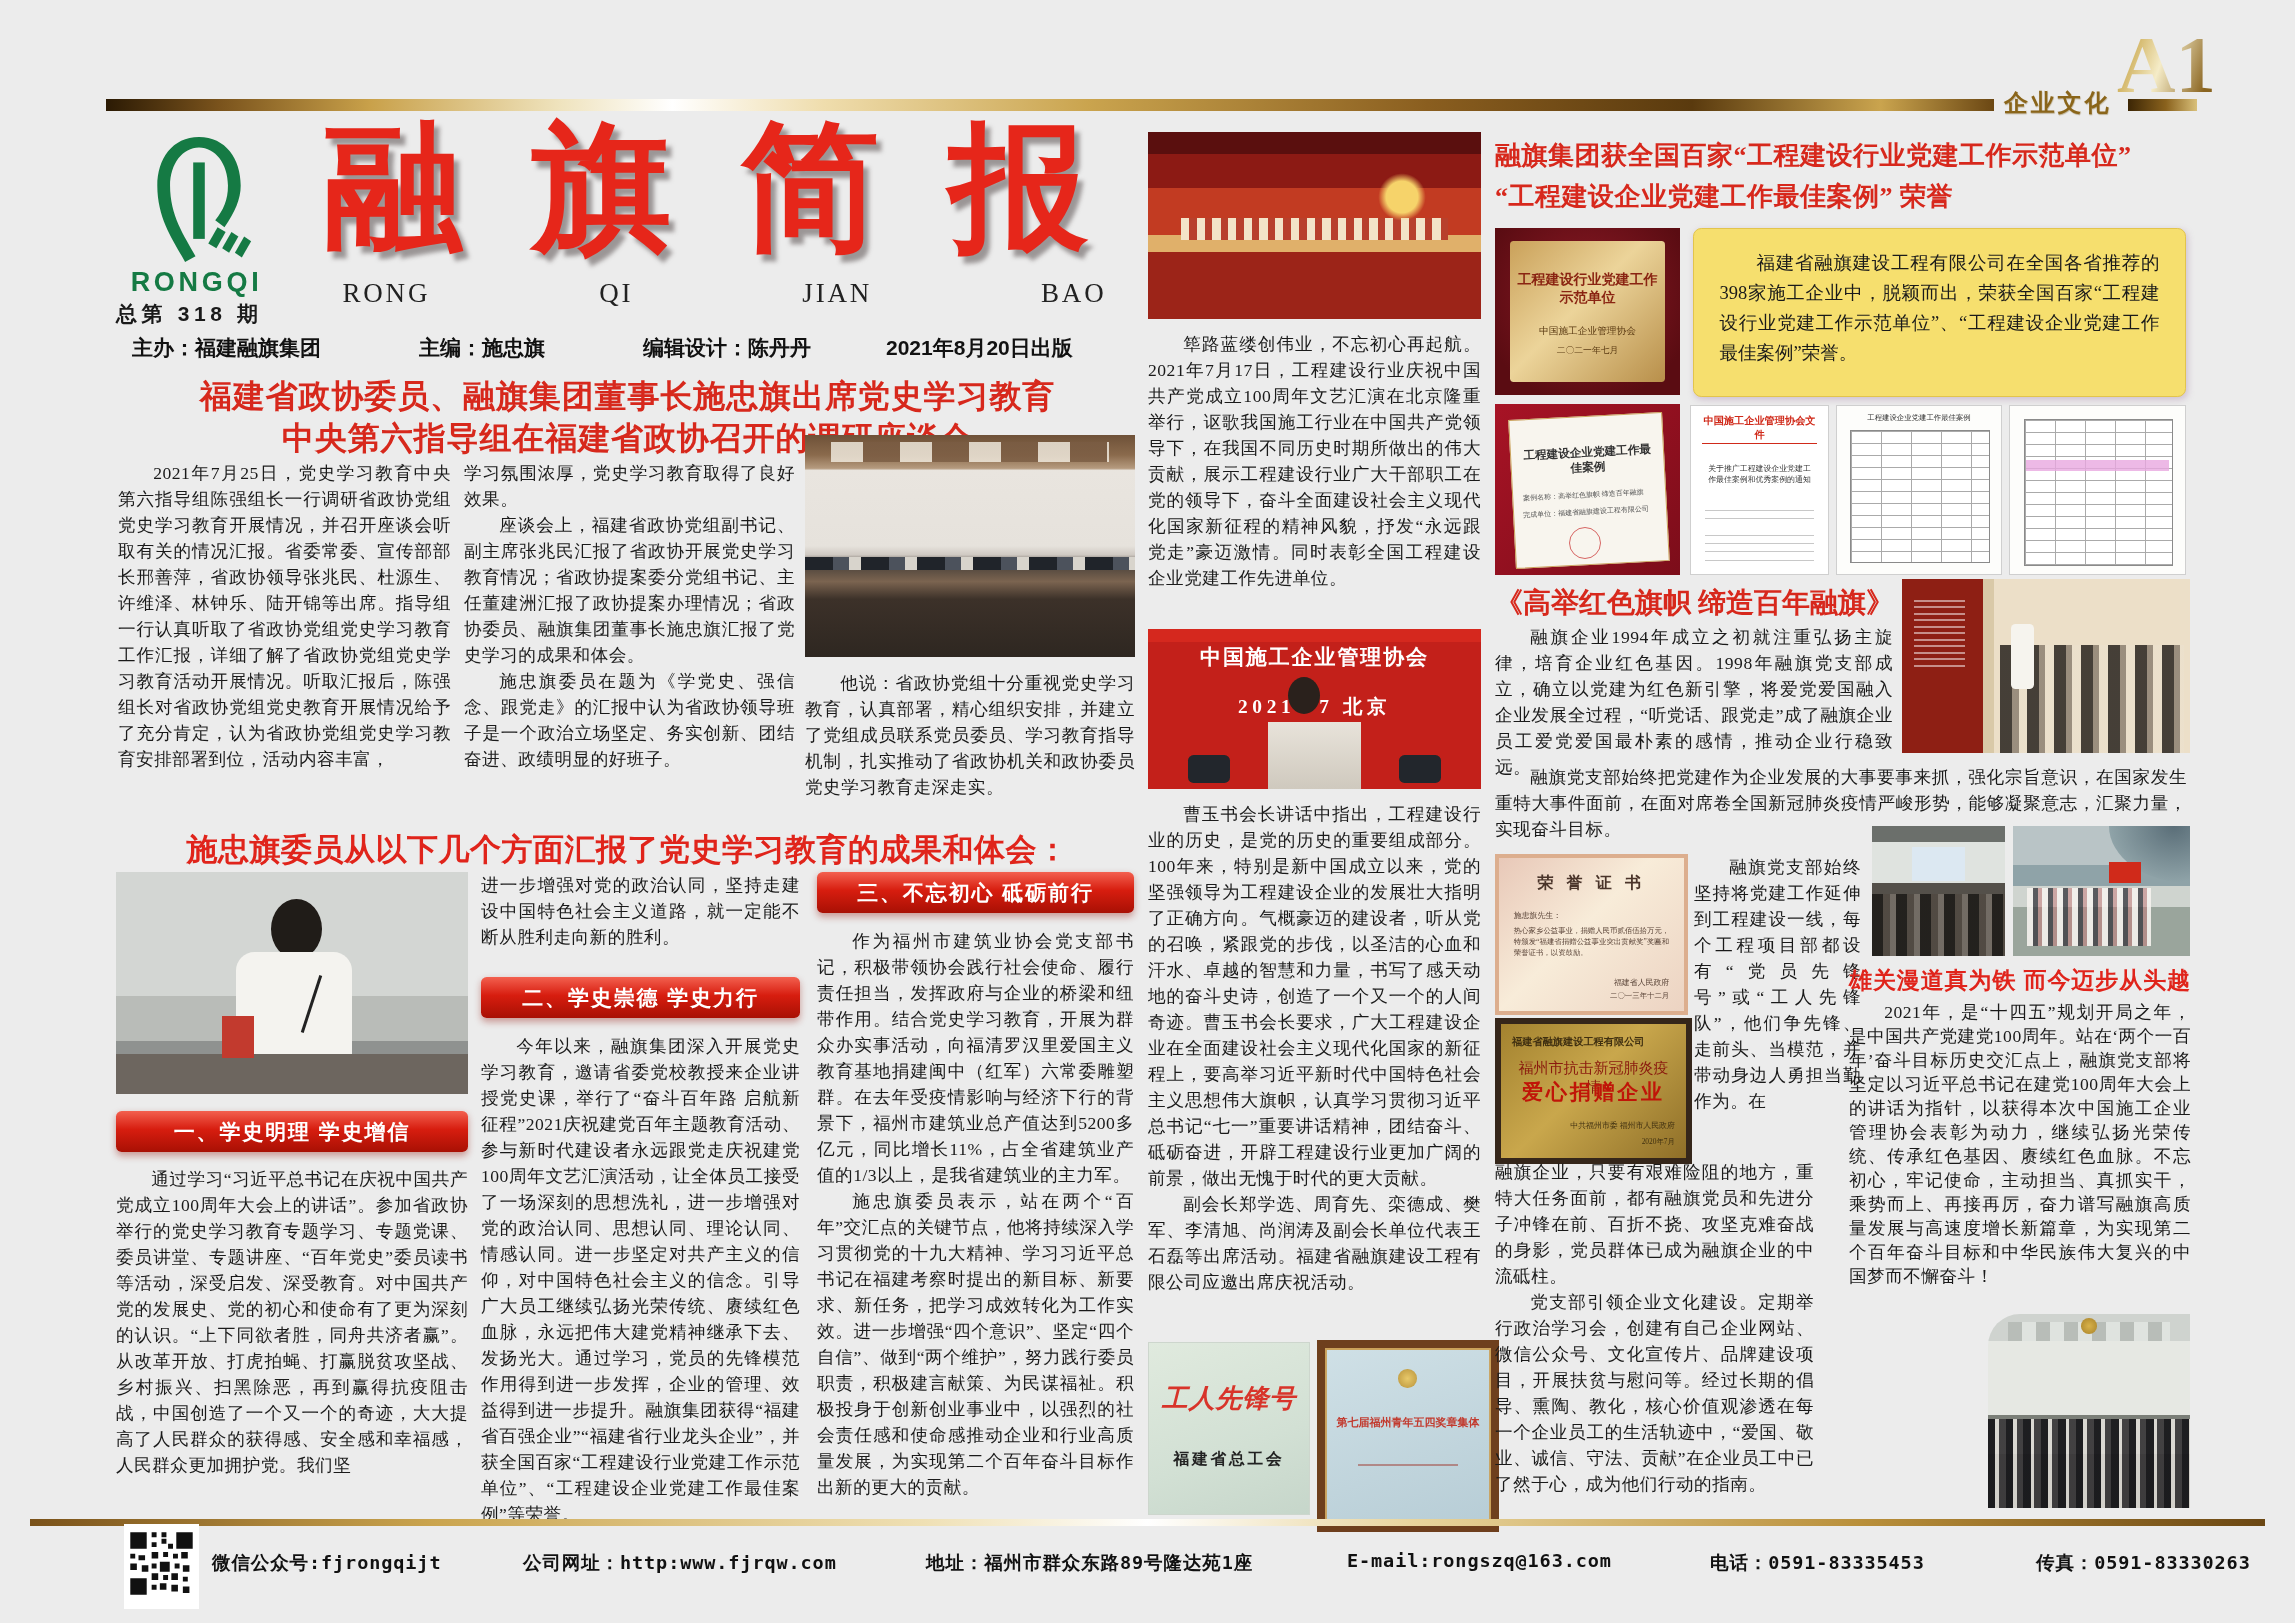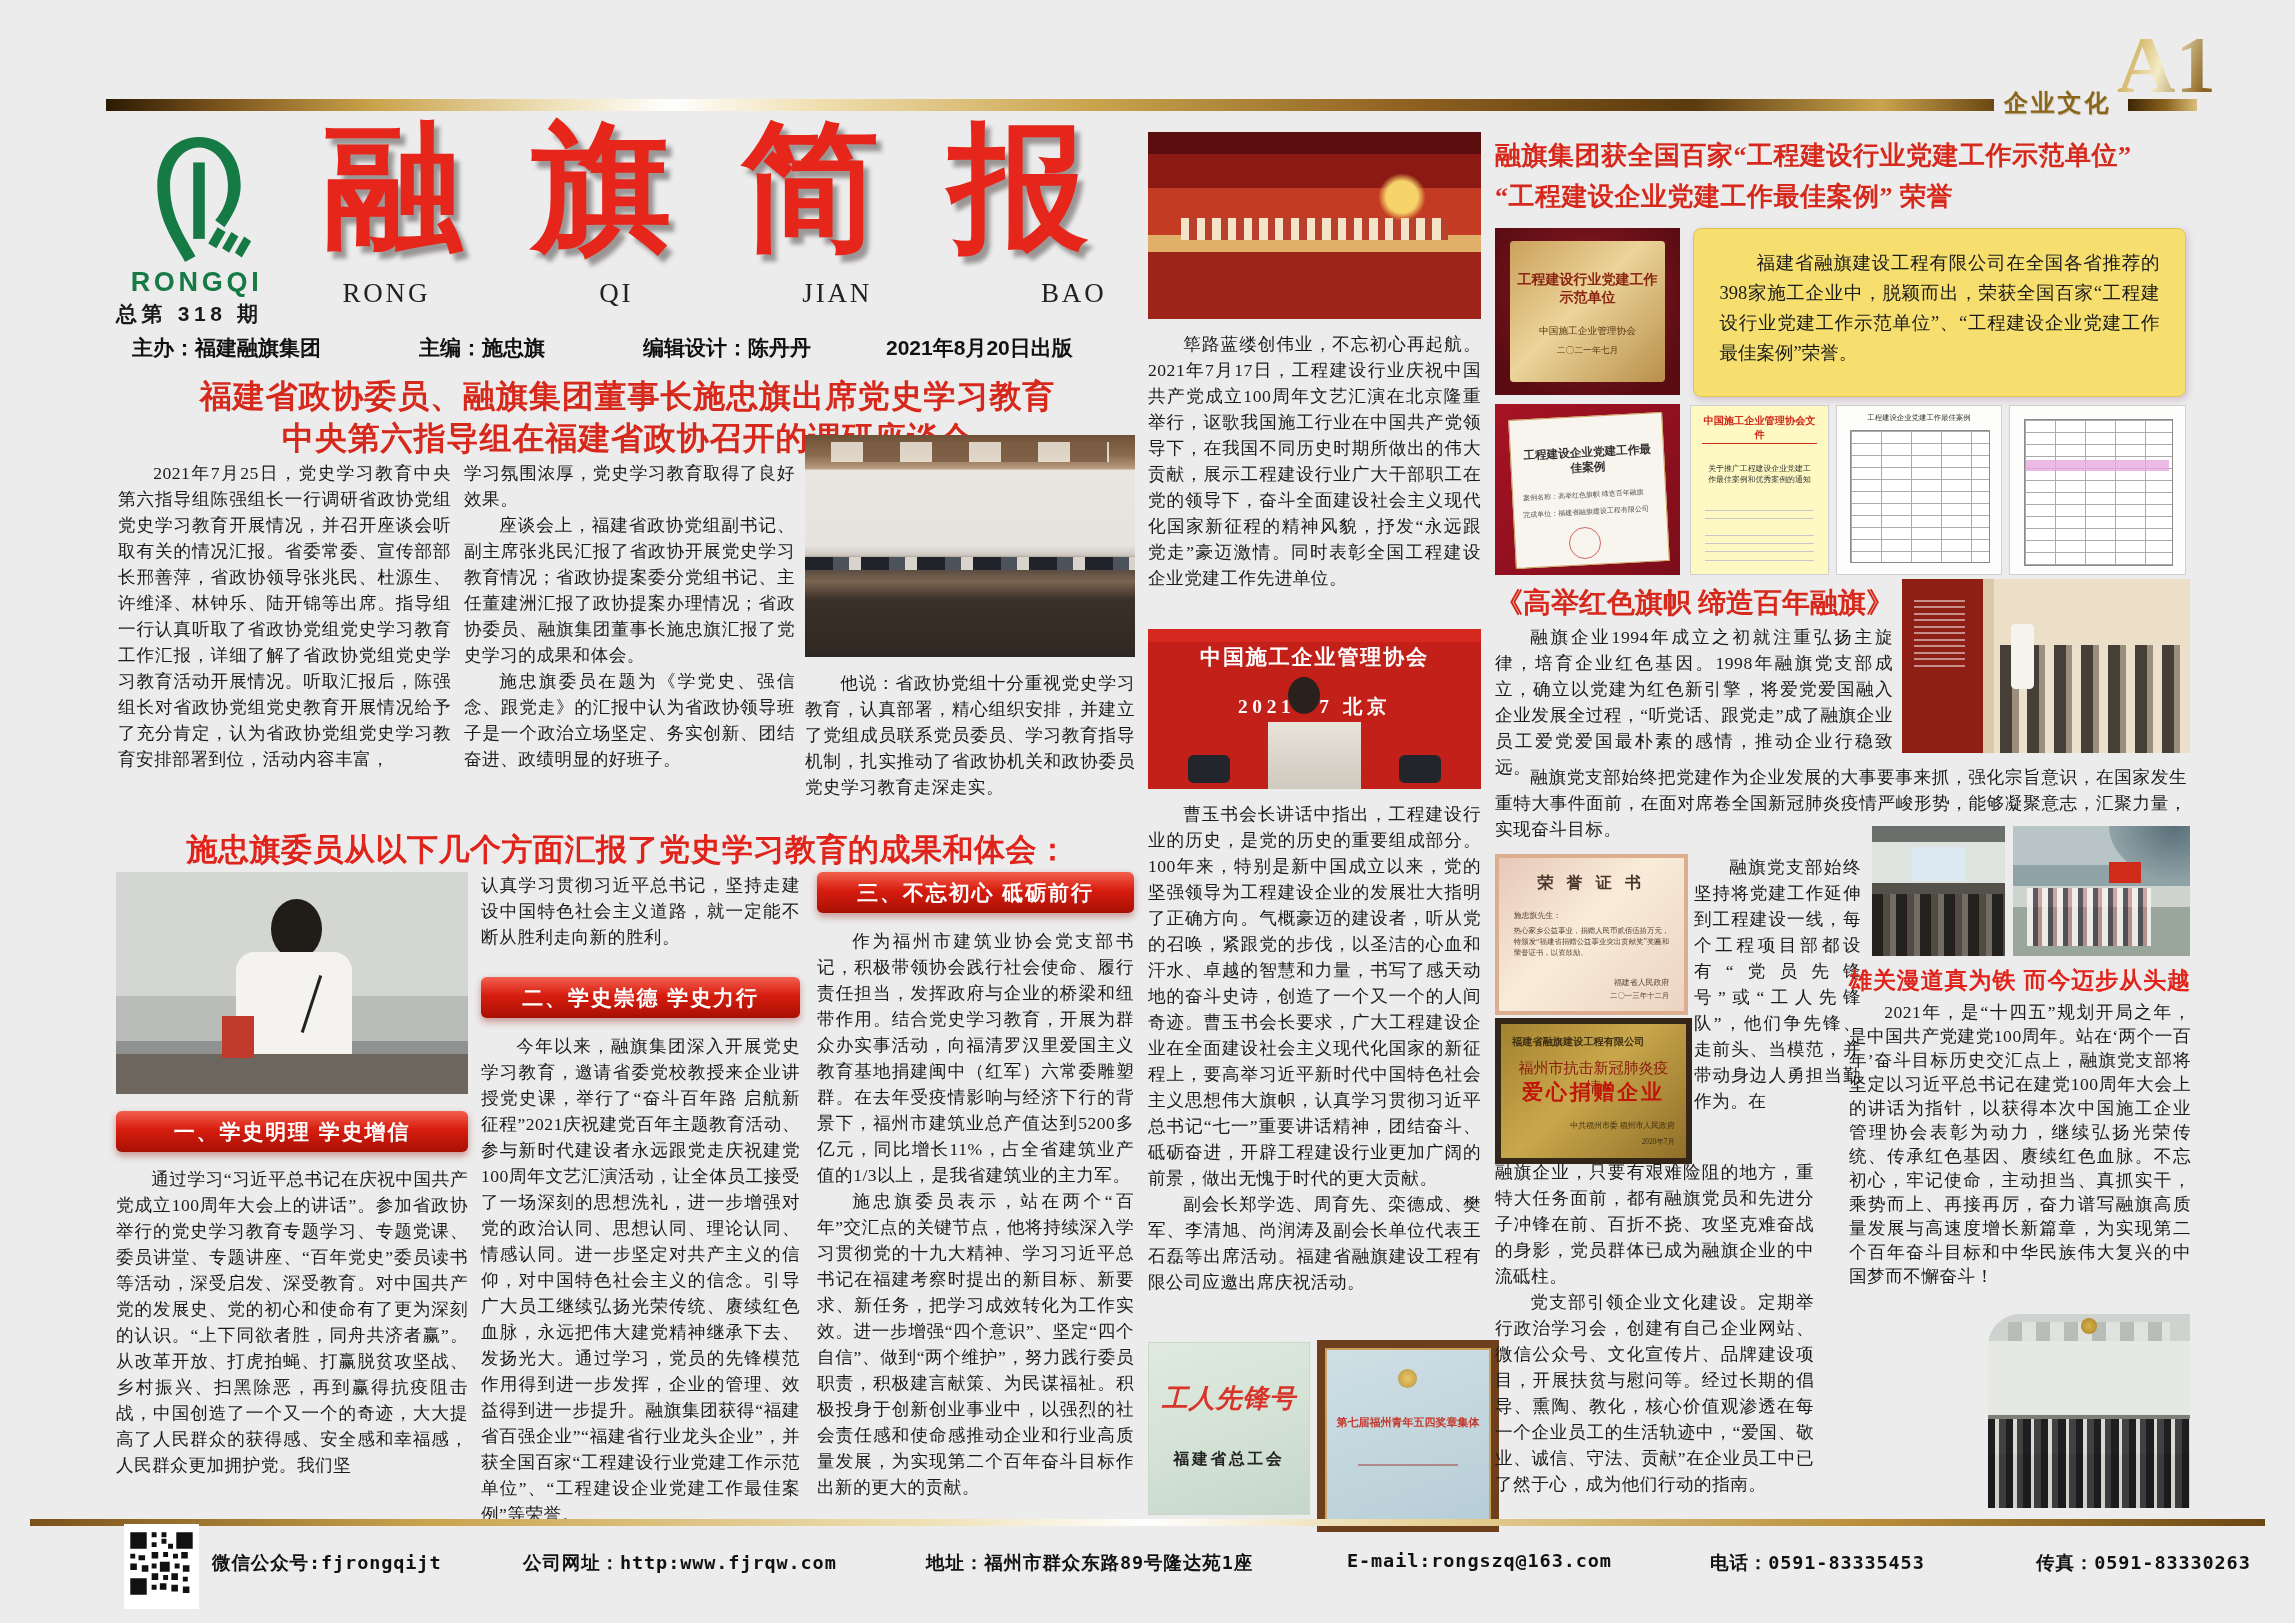--- a/index.html
+++ b/index.html
@@ -125,21 +125,21 @@
     <div class="decor" style="left:55%;top:46%;width:2.8px;height:60px;background:#222;transform:rotate(18deg);"></div>
   </div>
   <div class="abs secbox" style="left:116px;top:1111px;width:352px;height:41px;">
     <span>一、学史明理 学史增信</span>
   </div>
   <div class="abs bt" style="left:116px;top:1166px;width:352px;height:352px;">
     <p class="ind">通过学习“习近平总书记在庆祝中国共产党成立100周年大会上的讲话”。参加省政协举行的党史学习教育专题学习、专题党课、委员讲堂、专题讲座、“百年党史”委员读书等活动，深受启发、深受教育。对中国共产党的发展史、党的初心和使命有了更为深刻的认识。“上下同欲者胜，同舟共济者赢”。从改革开放、打虎拍蝇、打赢脱贫攻坚战、乡村振兴、扫黑除恶，再到赢得抗疫阻击战，中国创造了一个又一个的奇迹，大大提高了人民群众的获得感、安全感和幸福感，人民群众更加拥护党。我们坚</p>
   </div>
 
   <div class="abs bt" style="left:481px;top:872px;width:319px;height:93px;">
-    <p>认真学习贯彻习近平总书记，坚持走建设中国特色社会主义道路，就一定能不断从胜利走向新的胜利。</p>
+    <p>进一步增强对党的政治认同，坚持走建设中国特色社会主义道路，就一定能不断从胜利走向新的胜利。</p>
   </div>
   <div class="abs secbox" style="left:481px;top:977px;width:319px;height:41px;">
     <span>二、学史崇德 学史力行</span>
   </div>
   <div class="abs bt" style="left:481px;top:1033px;width:319px;height:484px;">
     <p class="ind">今年以来，融旗集团深入开展党史学习教育，邀请省委党校教授来企业讲授党史课，举行了“奋斗百年路 启航新征程”2021庆祝建党百年主题教育活动、参与新时代建设者永远跟党走庆祝建党100周年文艺汇演活动，让全体员工接受了一场深刻的思想洗礼，进一步增强对党的政治认同、思想认同、理论认同、情感认同。进一步坚定对共产主义的信仰，对中国特色社会主义的信念。引导广大员工继续弘扬光荣传统、赓续红色血脉，永远把伟大建党精神继承下去、发扬光大。通过学习，党员的先锋模范作用得到进一步发挥，企业的管理、效益得到进一步提升。融旗集团获得“福建省百强企业”“福建省行业龙头企业”，并获全国百家“工程建设行业党建工作示范单位”、“工程建设企业党建工作最佳案例”等荣誉。</p>
   </div>
 
   <div class="abs secbox" style="left:817px;top:872px;width:317px;height:41px;">
     <span>三、不忘初心 砥砺前行</span>
@@ -193,21 +193,21 @@
     <div class="inner">福建省融旗建设工程有限公司在全国各省推荐的398家施工企业中，脱颖而出，荣获全国百家“工程建设行业党建工作示范单位”、“工程建设企业党建工作最佳案例”荣誉。</div>
   </div>
 
   <div class="photo" style="left:1495px;top:404px;width:185px;height:171px;background:linear-gradient(135deg,#a71325,#7c0d1a);">
     <div class="abs" style="left:9%;top:7%;width:82%;height:86%;background:#f8f5ee;border:1.4px solid #caa15a;transform:rotate(-3deg);"></div>
     <div class="abs" style="left:14%;top:24%;width:72%;text-align:center;font-size:11.6px;font-weight:bold;color:#333;transform:rotate(-3deg);">工程建设企业党建工作最佳案例</div>
     <div class="abs" style="left:15%;top:50%;width:70%;font-size:7px;color:#555;transform:rotate(-3deg);">案例名称：高举红色旗帜 缔造百年融旗</div>
     <div class="abs" style="left:15%;top:60%;width:70%;font-size:7px;color:#555;transform:rotate(-3deg);">完成单位：福建省融旗建设工程有限公司</div>
     <div class="seal" style="left:40%;top:72%;width:30px;height:30px;border-color:rgba(200,40,40,.7);"></div>
   </div>
-  <div class="photo" style="left:1690px;top:405px;width:137px;height:168px;background:#fef9c3;border:0.9px solid #cfcfcf;">
+  <div class="photo" style="left:1690px;top:405px;width:137px;height:168px;background:#ffffff;border:0.9px solid #cfcfcf;">
     <div class="abs" style="left:6%;top:5%;width:88%;text-align:center;font-size:10.2px;font-weight:bold;color:#d02a1a;">中国施工企业管理协会文件</div>
     <div class="decor" style="left:8%;top:22%;width:84%;height:1.4px;background:#d02a1a;"></div>
     <div class="abs" style="left:12%;top:34%;width:76%;text-align:center;font-size:7.9px;color:#333;">关于推广工程建设企业党建工作最佳案例和优秀案例的通知</div>
     <div class="docline" style="left:10%;top:62%;width:80%;height:30%;"></div>
   </div>
   <div class="photo" style="left:1836px;top:405px;width:164px;height:168px;background:#fdfdfb;border:0.9px solid #cfcfcf;">
     <div class="abs" style="left:6%;top:4%;width:88%;text-align:center;font-size:7.4px;color:#333;">工程建设企业党建工作最佳案例</div>
     <div class="tablegrid" style="left:8%;top:14%;width:84%;height:78%;"></div>
   </div>
   <div class="photo" style="left:2009px;top:405px;width:175px;height:168px;background:#fdfdfb;border:0.9px solid #cfcfcf;">

